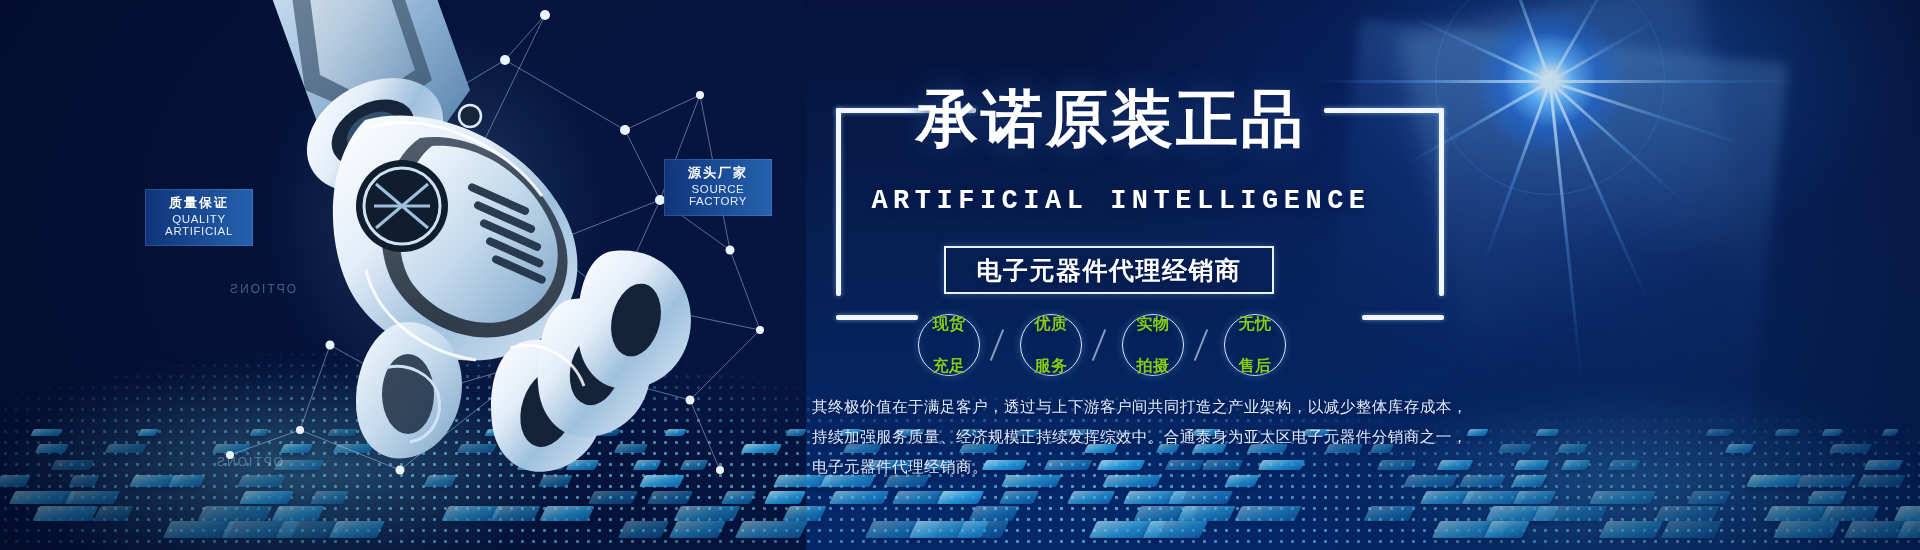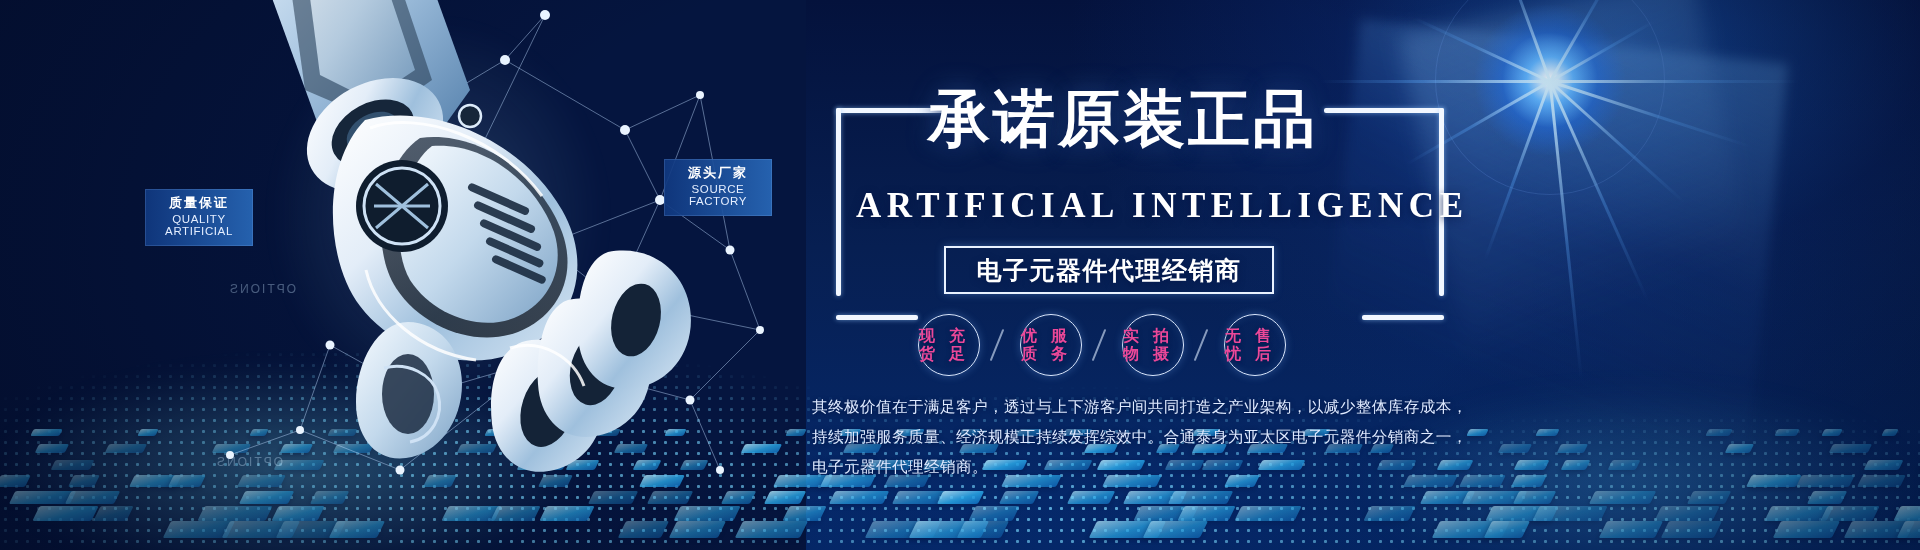--- a/index.html
+++ b/index.html
@@ -86,39 +86,39 @@
   
   .bk-tl-h{left:0;top:0;width:140px;height:5px;border-radius:2px;}
   .bk-tl-v{left:0;top:0;width:5px;height:188px;border-radius:2px;}
   
   .bk-tr-h{right:0;top:0;width:120px;height:5px;border-radius:2px;}
   .bk-tr-v{right:0;top:0;width:5px;height:188px;border-radius:2px;}
   
   .bk-bl{left:0;bottom:0;width:82px;height:5px;border-radius:2px;}
   .bk-br{right:0;bottom:0;width:82px;height:5px;border-radius:2px;}
 
-  .title-cn{position:absolute;left:128px;top:14px;font-size:62px;line-height:1;font-weight:700;color:#fff;
+  .title-cn{position:absolute;left:116px;top:14px;font-size:62px;line-height:1;font-weight:700;color:#fff;
     letter-spacing:3px;text-shadow:0 3px 14px rgba(5,25,80,.85), 0 0 26px rgba(110,175,255,.35);
     white-space:nowrap;}
   .title-en{position:absolute;left:56px;top:112px;width:530px;text-align:center;
-    font-family:Liberation Serif, serif;
-    font-size:35px;font-weight:700;letter-spacing:5.5px;color:#fff;white-space:nowrap;
+    font-family:Liberation Mono, monospace;
+    font-size:27px;font-weight:700;letter-spacing:5.5px;color:#fff;white-space:nowrap;
     text-shadow:0 2px 8px rgba(4,20,70,.9);}
 
   .subtitle-box{position:absolute;left:144px;top:172px;width:330px;height:48px;
     border:2px solid #e9f2ff;display:flex;align-items:center;justify-content:center;
     box-shadow:0 0 8px rgba(120,180,255,.35);}
   .subtitle-box span{font-size:25px;font-weight:700;color:#fff;letter-spacing:1.5px;white-space:nowrap;
     text-shadow:0 2px 7px rgba(4,20,70,.8);}
 
   
   .circles{position:absolute;left:118px;top:234px;width:560px;height:74px;display:flex;align-items:center;}
   .circle{width:62px;height:62px;border-radius:50%;border:1.6px solid #dce9ff;
-    display:flex;flex-direction:row;align-items:center;justify-content:space-between;
-    color:#ec4899;flex:0 0 auto;box-shadow:0 0 9px rgba(120,180,255,.3), inset 0 0 9px rgba(120,180,255,.12);}
+    display:flex;flex-direction:column;align-items:center;justify-content:space-between;
+    color:#84cc16;flex:0 0 auto;box-shadow:0 0 9px rgba(120,180,255,.3), inset 0 0 9px rgba(120,180,255,.12);}
   .circle b{display:block;font-size:16px;font-weight:700;line-height:1.13;letter-spacing:.6px;
     text-shadow:0 1px 4px rgba(4,20,70,.8);}
   .sep{flex:0 0 auto;width:40px;height:34px;position:relative;}
   .sep::before{content:"";position:absolute;left:16px;top:0;width:2px;height:34px;background:rgba(220,235,255,.6);
     transform:rotate(22deg);border-radius:1px;}
 
   
   .para{position:absolute;left:12px;top:318px;width:660px;color:#dfeaff;font-size:15.6px;line-height:30px;
     letter-spacing:.4px;text-shadow:0 1px 5px rgba(3,16,60,.9);}
   .para div{white-space:nowrap;}

